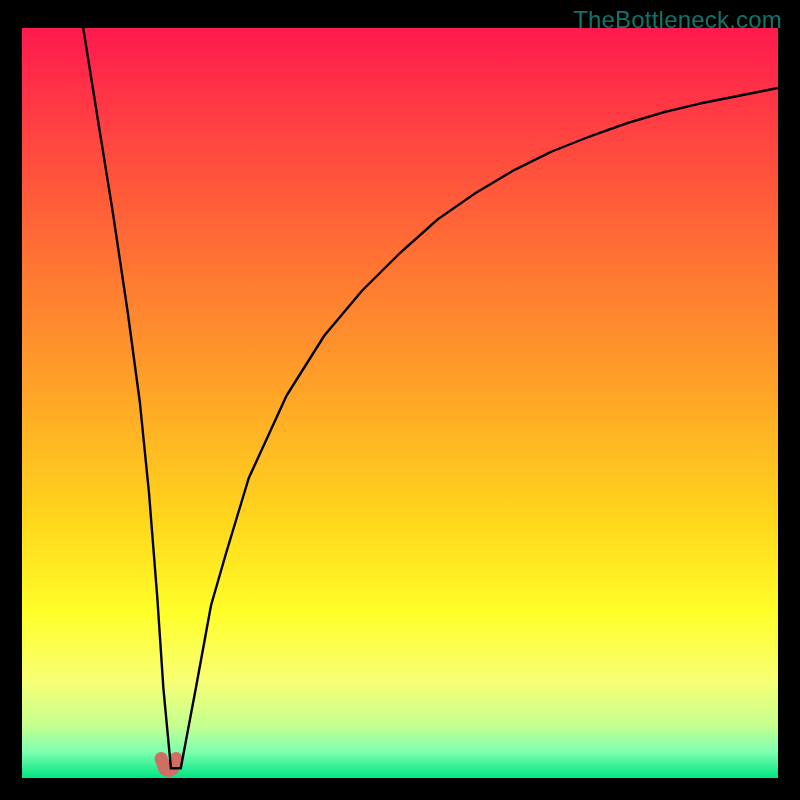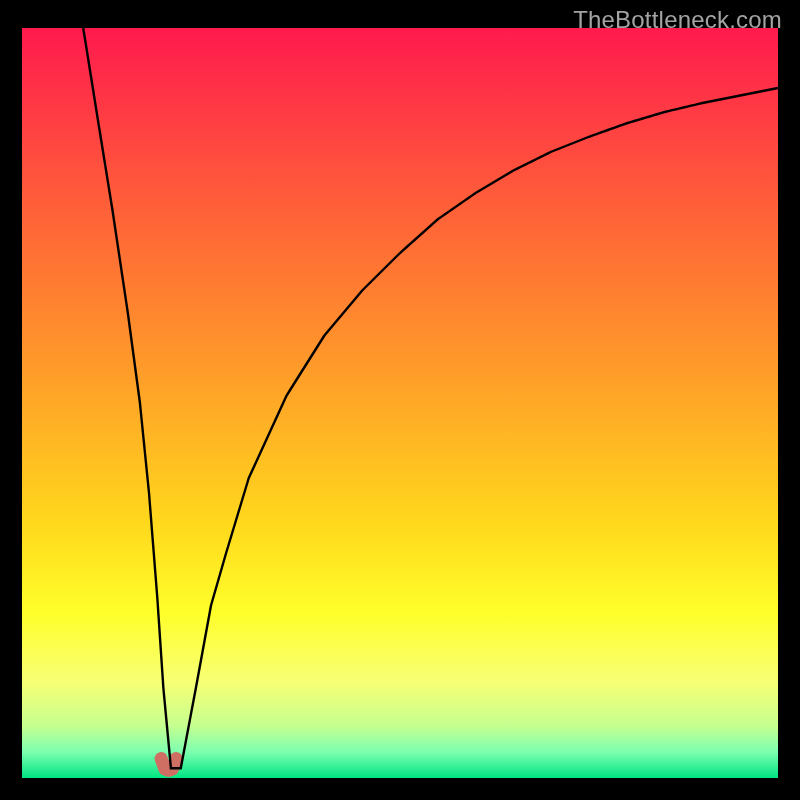--- a/index.html
+++ b/index.html
@@ -15,21 +15,21 @@
     width: 800px;
     height: 800px;
     background: #000;
   }
   .watermark {
     position: absolute;
     top: 6px;
     right: 18px;
     font-family: Arial, Helvetica, sans-serif;
     font-size: 24px;
-    color: #a3a3a3;
+    color: #0f766e;
     font-weight: 400;
     letter-spacing: 0.2px;
   }
   svg.plot {
     position: absolute;
     left: 22px;
     top: 28px;
     width: 756px;
     height: 750px;
     display: block;

